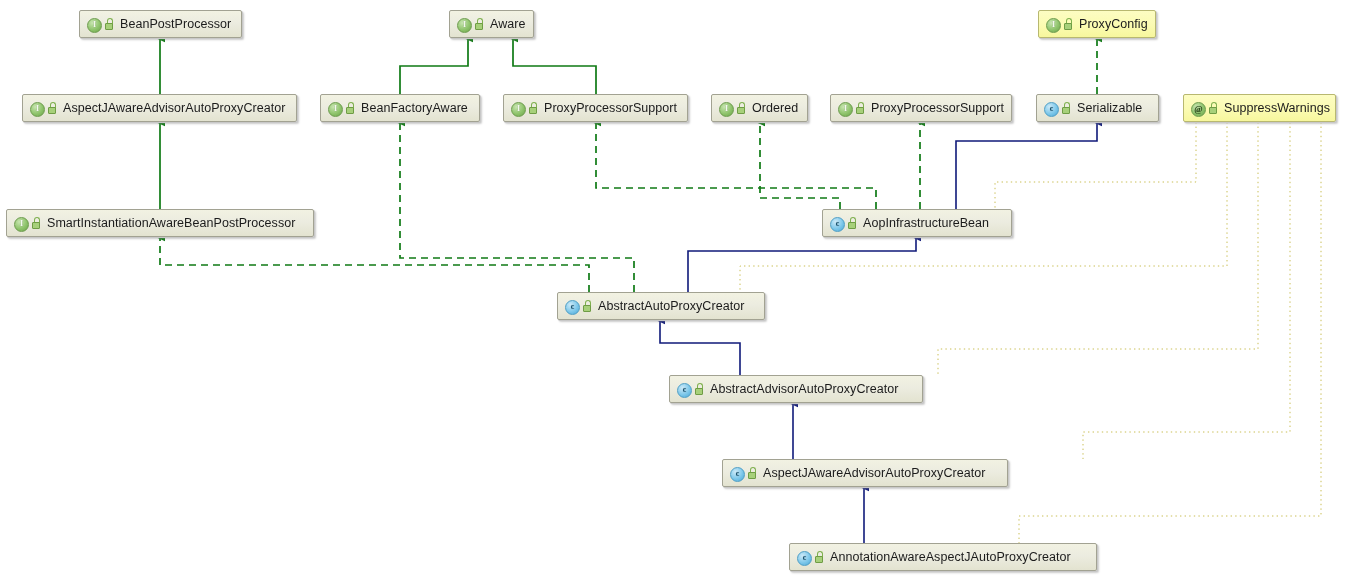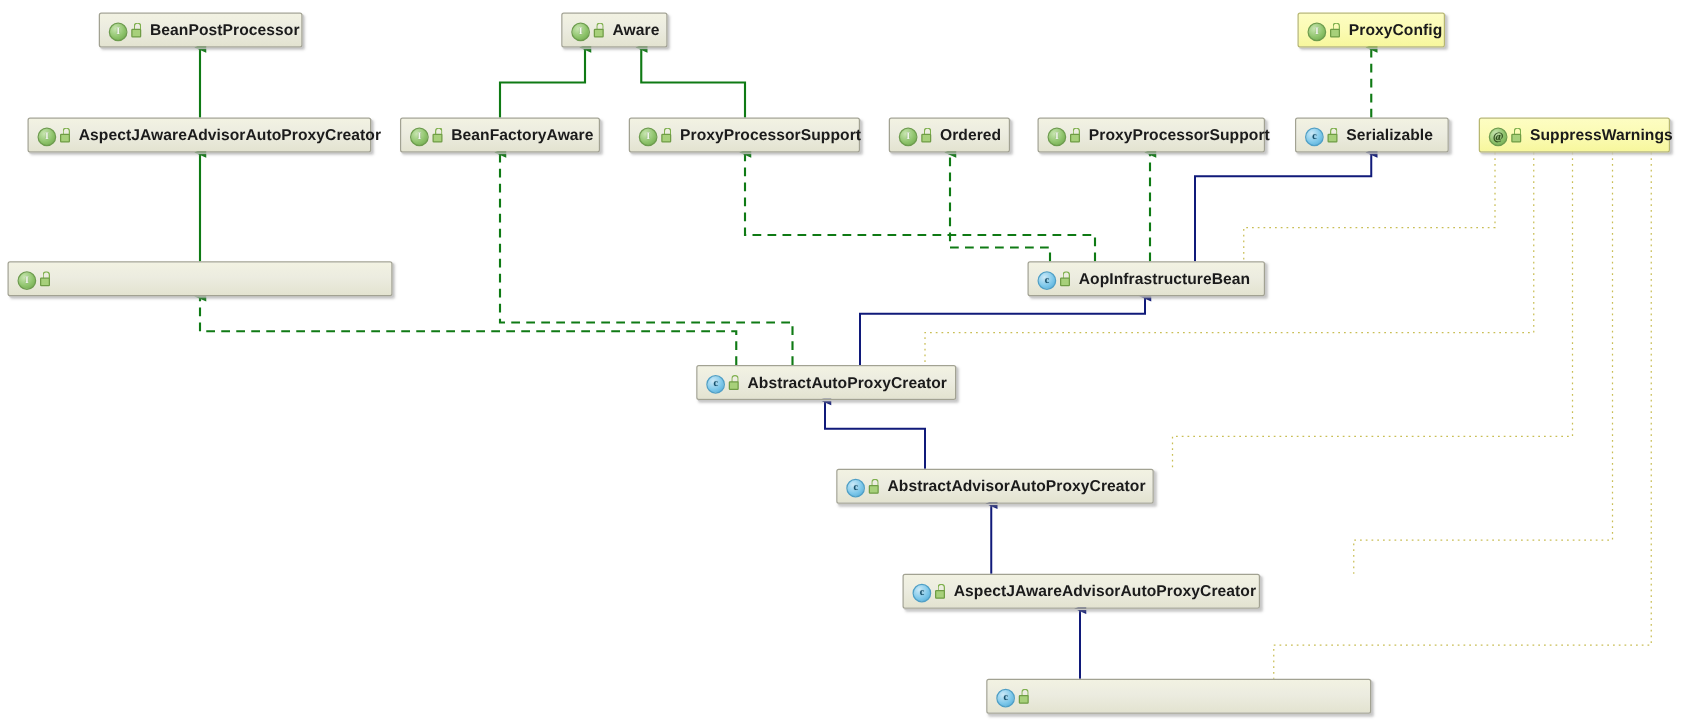--- a/index.html
+++ b/index.html
@@ -105,21 +105,20 @@
     background: #a7d07a;
     border: 1px solid #6f9c45;
     border-radius: 1px;
     box-sizing: border-box;
   }
   .node-label {
     font-size: 12.5px;
     color: #1b1b1b;
     letter-spacing: 0.05px;
     font-family: "Liberation Sans", sans-serif;
-    font-weight: bold;
   }
 </style>
 </head>
 <body>
 
 <div id="diagram">
   <svg id="edge-layer" width="1347" height="582" viewBox="0 0 1347 582" xmlns="http://www.w3.org/2000/svg">
     <defs>
       <marker id="arrow-green" markerWidth="11" markerHeight="11" refX="4.6" refY="5" orient="auto" markerUnits="userSpaceOnUse">
         <path d="M 0.4,10 L 4.6,0.4 L 8.8,10 Z" fill="#0f7a14"></path>
@@ -253,20 +252,21 @@
         <span class="node-label">SuppressWarnings</span>
       </div>
       <div class="node kind-project" style="left: 6px; top: 209px; width: 308px;">
         <span class="node-icon">
           <span class="circ i">I</span>
         </span>
         <span class="lock-icon">
           <span class="shackle"></span>
           <span class="body"></span>
         </span>
+        <span class="node-label">SmartInstantiationAwareBeanPostProcessor</span>
       </div>
       <div class="node kind-project" style="left: 822px; top: 209px; width: 190px;">
         <span class="node-icon">
           <span class="circ c">c</span>
         </span>
         <span class="lock-icon">
           <span class="shackle"></span>
           <span class="body"></span>
         </span>
         <span class="node-label">AopInfrastructureBean</span>
@@ -302,15 +302,16 @@
         <span class="node-label">AspectJAwareAdvisorAutoProxyCreator</span>
       </div>
       <div class="node kind-project" style="left: 789px; top: 543px; width: 308px;">
         <span class="node-icon">
           <span class="circ c">c</span>
         </span>
         <span class="lock-icon">
           <span class="shackle"></span>
           <span class="body"></span>
         </span>
+        <span class="node-label">AnnotationAwareAspectJAutoProxyCreator</span>
       </div>
     </div>
 </div>
 
 </body></html>

